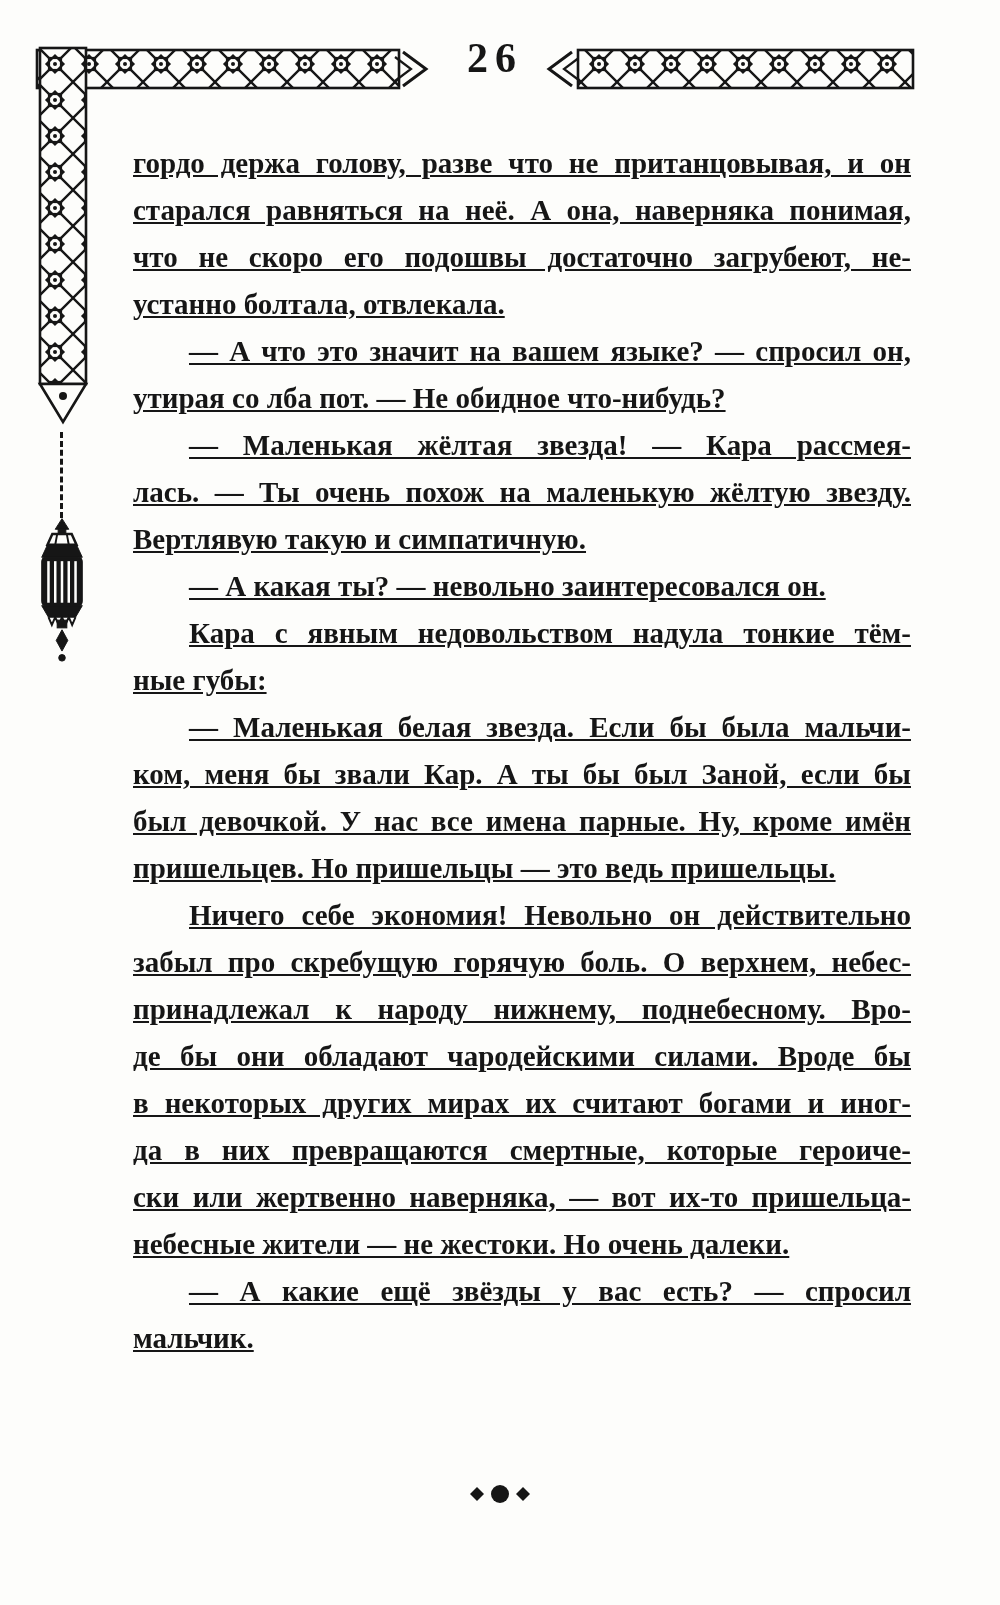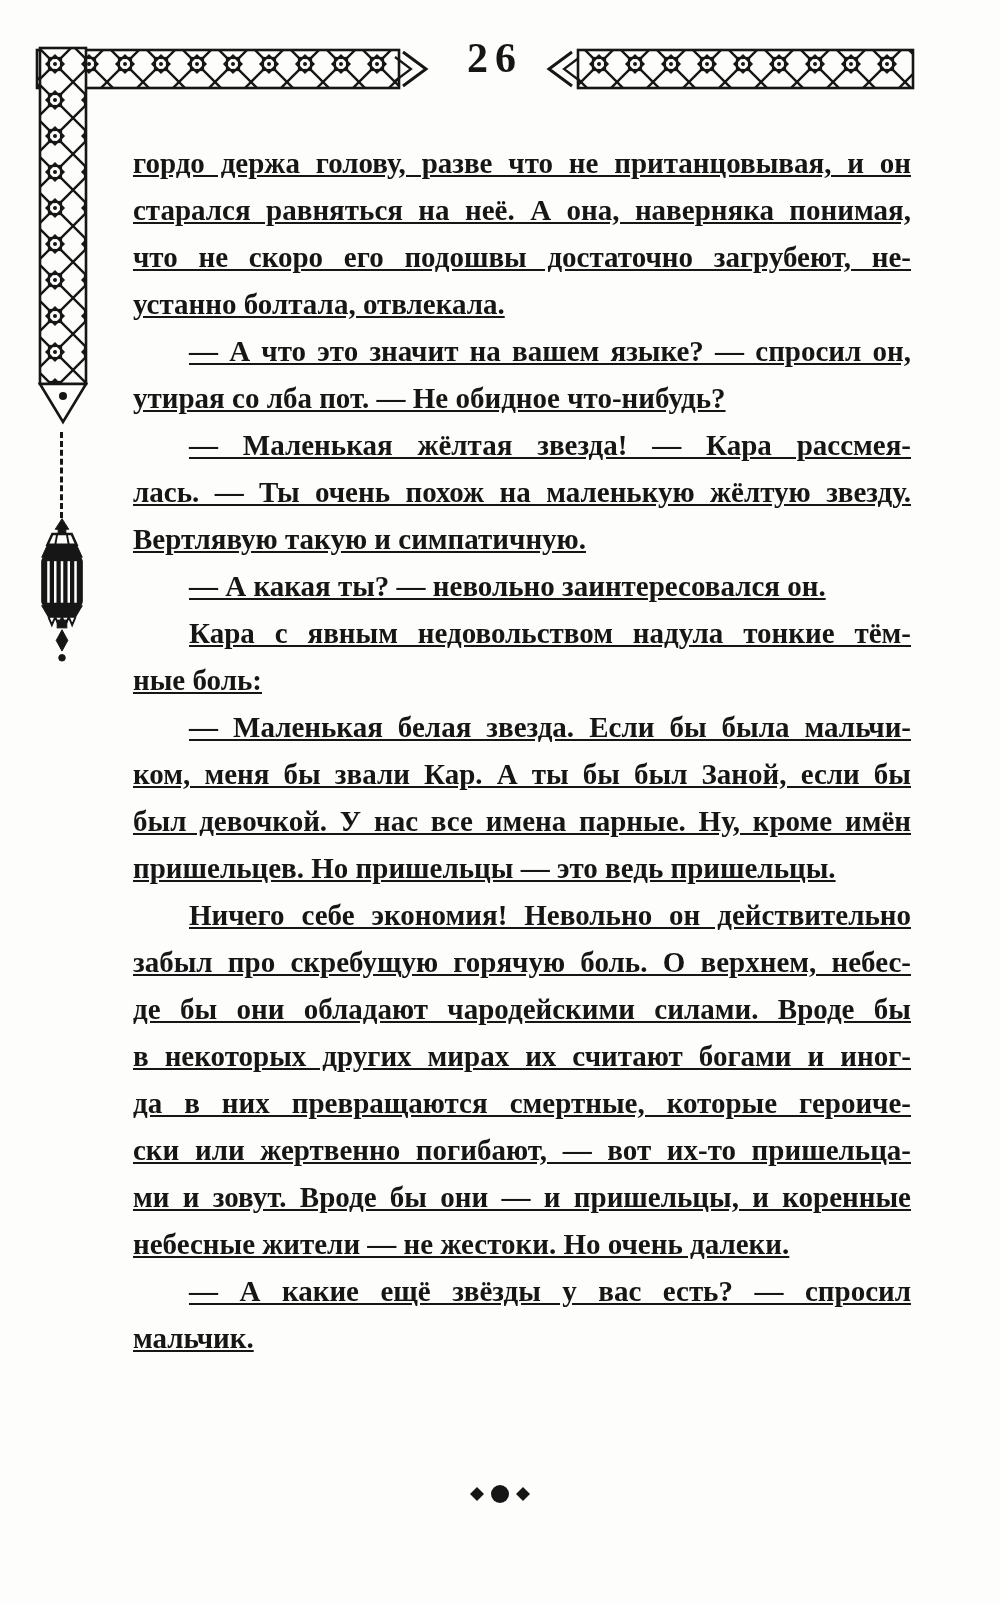--- a/index.html
+++ b/index.html
@@ -148,32 +148,32 @@
     <div class="line">старался равняться на неё. А она, наверняка понимая,</div>
     <div class="line">что не скоро его подошвы достаточно загрубеют, не-</div>
     <div class="line last">устанно болтала, отвлекала.</div>
     <div class="line indent">— А что это значит на вашем языке? — спросил он,</div>
     <div class="line last">утирая со лба пот. — Не обидное что-нибудь?</div>
     <div class="line indent">— Маленькая жёлтая звезда! — Кара рассмея-</div>
     <div class="line">лась. — Ты очень похож на маленькую жёлтую звезду.</div>
     <div class="line last">Вертлявую такую и симпатичную.</div>
     <div class="line indent last">— А какая ты? — невольно заинтересовался он.</div>
     <div class="line indent">Кара с явным недовольством надула тонкие тём-</div>
-    <div class="line last">ные боль:</div>
+    <div class="line last">ные губы:</div>
     <div class="line indent">— Маленькая белая звезда. Если бы была мальчи-</div>
     <div class="line">ком, меня бы звали Кар. А ты бы был Заной, если бы</div>
     <div class="line">был девочкой. У нас все имена парные. Ну, кроме имён</div>
     <div class="line last">пришельцев. Но пришельцы — это ведь пришельцы.</div>
     <div class="line indent">Ничего себе экономия! Невольно он действительно</div>
     <div class="line">забыл про скребущую горячую боль. О верхнем, небес-</div>
+    <div class="line">принадлежал к народу нижнему, поднебесному. Вро-</div>
     <div class="line">де бы они обладают чародейскими силами. Вроде бы</div>
     <div class="line">в некоторых других мирах их считают богами и иног-</div>
     <div class="line">да в них превращаются смертные, которые героиче-</div>
-    <div class="line">ски или жертвенно погибают, — вот их-то пришельца-</div>
-    <div class="line">ми и зовут. Вроде бы они — и пришельцы, и коренные</div>
+    <div class="line">ски или жертвенно наверняка, — вот их-то пришельца-</div>
     <div class="line last">небесные жители — не жестоки. Но очень далеки.</div>
     <div class="line indent">— А какие ещё звёзды у вас есть? — спросил</div>
     <div class="line last">мальчик.</div>
   </div>
 
 <div class="footer-ornament">
   <svg width="84" height="24" viewBox="0 0 84 24" aria-hidden="true">
     <g fill="#161616">
       <polygon points="12,12 19,5 26,12 19,19"></polygon>
       <circle cx="42" cy="12" r="9"></circle>

